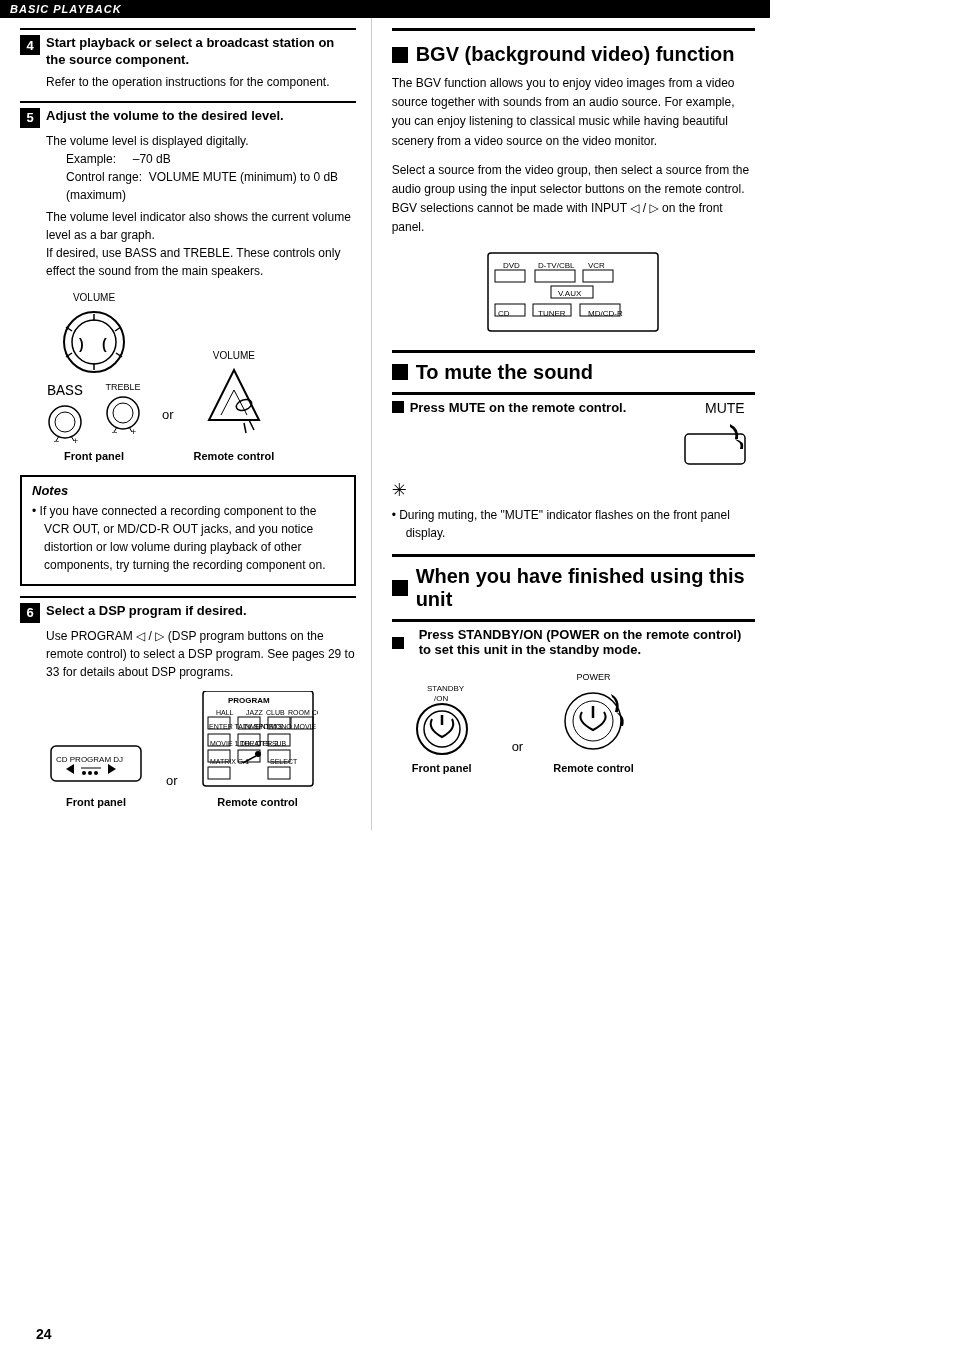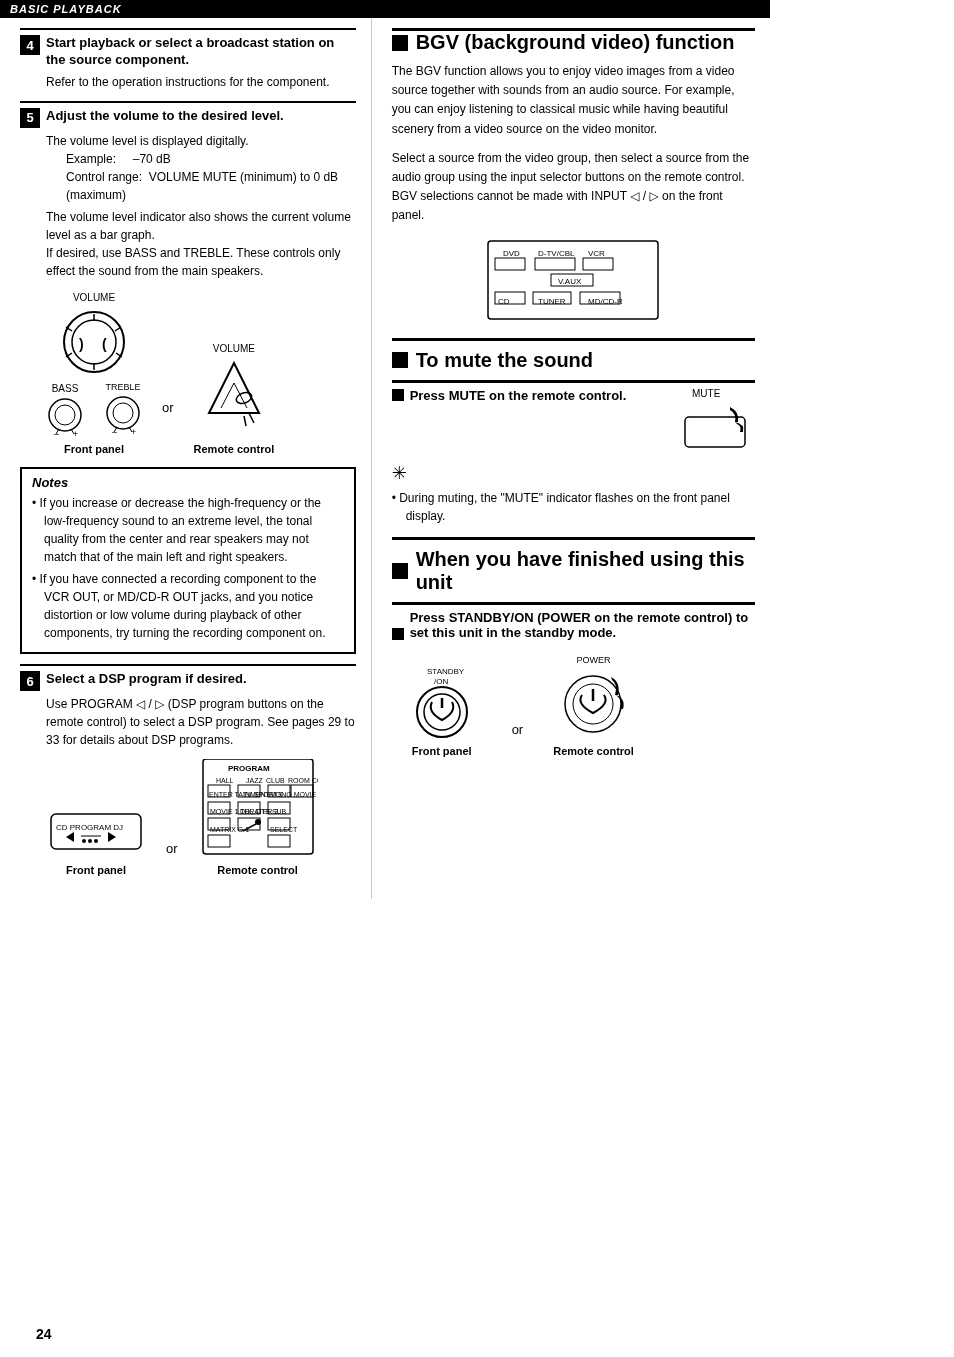--- a/index.html
+++ b/index.html
@@ -204,21 +204,21 @@
                   <line x1="35" y1="63" x2="35" y2="56" stroke="#000" stroke-width="1.5"></line>
                   <line x1="7" y1="50" x2="13" y2="46" stroke="#000" stroke-width="1.5"></line>
                   <line x1="7" y1="20" x2="13" y2="24" stroke="#000" stroke-width="1.5"></line>
 
                   <text x="20" y="42" font-size="14" font-weight="bold">)</text>
                   <text x="43" y="42" font-size="14" font-weight="bold">(</text>
                 </svg>
 
                 <div style="display:flex; gap:20px; margin-top:4px;">
                   <div class="diagram-item">
-                    <div style="font-size:10px; text-align:left;">BASS</div>
+                    <div style="font-size:15px; text-align:left;font-family:Liberation Mono, monospace;">BASS</div>
                     <svg width="38" height="42">
                       <circle cx="19" cy="19" r="16" fill="none" stroke="#000" stroke-width="1.5"></circle>
                       <circle cx="19" cy="19" r="10" fill="none" stroke="#000" stroke-width="1"></circle>
                       <line x1="13" y1="33" x2="10" y2="38" stroke="#000" stroke-width="1"></line>
                       <line x1="25" y1="33" x2="28" y2="38" stroke="#000" stroke-width="1"></line>
                       <text x="8" y="41" font-size="9">–</text>
                       <text x="27" y="41" font-size="9">+</text>
                     </svg>
                   </div>
                   <div class="diagram-item">
@@ -253,21 +253,20 @@
                 <line x1="45" y1="58" x2="47" y2="68" stroke="#000" stroke-width="1.5"></line>
               </svg>
               <div class="diagram-label">Remote control</div>
             </div>
           </div>
         </div>
       </div>
 
       <div class="notes-box">
         <div class="notes-label">Notes</div>
-        <div class="notes-item">• <span>If you increase or decrease the high-frequency or the low-frequency sound to an extreme level, the tonal quality from the center and rear speakers may not match that of the main left and right speakers.</span></div>
         <div class="notes-item">• <span>If you have connected a recording component to the VCR OUT, or MD/CD-R OUT jacks, and you notice distortion or low volume during playback of other components, try turning the recording component on.</span></div>
       </div>
 
       <div class="step">
         <div class="step-header">
           <span class="step-num">6</span>
           <span class="step-title">Select a DSP program if desired.</span>
         </div>
         <div class="step-body">
           <div>Use PROGRAM ◁ / ▷ (DSP program buttons on the remote control) to select a DSP program. See pages 29 to 33 for details about DSP programs.</div>
@@ -338,21 +337,21 @@
               <div class="diagram-label">Remote control</div>
             </div>
           </div>
         </div>
       </div>
 
     </div>
 
     <div class="right-col">
 
-      <div style="border-top: 3px solid #000; padding-top: 0; margin-bottom: 12px;">
+      <div style="border-top: 3px solid #000; padding-top: 12px; margin-bottom: 12px;">
         <div style="font-size: 20px; font-weight: bold; display:flex; align-items:center; gap:8px; margin-bottom:8px;">
           <span style="display:inline-block; width:16px; height:16px; background:#000; flex-shrink:0;"></span>
           <span>BGV (background video) function</span>
         </div>
         <div class="body-text">The BGV function allows you to enjoy video images from a video source together with sounds from an audio source. For example, you can enjoy listening to classical music while having beautiful scenery from a video source on the video monitor.</div>
         <div class="body-text">Select a source from the video group, then select a source from the audio group using the input selector buttons on the remote control. BGV selections cannot be made with INPUT ◁ / ▷ on the front panel.</div>
 
         <div style="display:flex; justify-content:center; margin: 8px 0;">
           <svg width="180" height="90">
             <rect x="5" y="5" width="170" height="78" rx="3" fill="none" stroke="#000" stroke-width="1.5"></rect>
@@ -386,21 +385,21 @@
         <div style="border-top: 3px solid #000; padding-top:5px; margin-bottom:5px;">
           <div style="display:flex; justify-content:space-between; align-items:flex-start;">
             <div style="flex:1;">
               <div style="display:flex; align-items:center; gap:6px; margin-bottom:5px;">
                 <span style="display:inline-block; width:12px; height:12px; background:#000; flex-shrink:0;"></span>
                 <span style="font-size:13px; font-weight:bold;">Press MUTE on the remote control.</span>
               </div>
             </div>
 
             <div style="display:flex; flex-direction:column; align-items:center; margin-left:10px; min-width:80px;">
-              <div style="font-size:10px; margin-bottom:3px; align-self:flex-start; margin-left:17px;">MUTE</div>
+              <div style="font-size:14px; margin-bottom:3px; align-self:flex-start; margin-left:30px;">MUTE</div>
               <svg width="70" height="55">
                 <rect x="5" y="15" width="60" height="30" rx="4" fill="none" stroke="#000" stroke-width="1.5"></rect>
 
                 <path d="M 50 5 Q 60 10 58 20 L 55 20 Q 57 12 50 8 Z" fill="#000"></path>
                 <path d="M 55 20 Q 65 22 63 30 L 60 30 Q 62 24 57 22 Z" fill="#000"></path>
               </svg>
             </div>
           </div>
         </div>
 
@@ -412,21 +411,21 @@
         </ul>
       </div>
 
       <div style="border-top: 3px solid #000; padding-top: 8px; margin-bottom: 12px;">
         <div style="font-size: 20px; font-weight: bold; display:flex; align-items:center; gap:8px; margin-bottom:8px;">
           <span style="display:inline-block; width:16px; height:16px; background:#000; flex-shrink:0;"></span>
           <span>When you have finished using this unit</span>
         </div>
 
         <div style="border-top: 3px solid #000; padding-top:5px; margin-bottom:10px;">
-          <div style="display:flex; align-items:flex-end; gap:6px; margin-bottom:8px;">
+          <div style="display:flex; align-items:center; gap:15px; margin-bottom:8px;">
             <span style="display:inline-block; width:12px; height:12px; background:#000; flex-shrink:0; margin-top:2px;"></span>
             <span style="font-size:13px; font-weight:bold;">Press STANDBY/ON (POWER on the remote control) to set this unit in the standby mode.</span>
           </div>
 
           <div style="display:flex; align-items:flex-end; gap:30px; margin-top:15px; padding-left:10px;">
 
             <div class="diagram-item">
               <svg width="80" height="80">
 
                 <text x="25" y="12" font-size="8">STANDBY</text>

